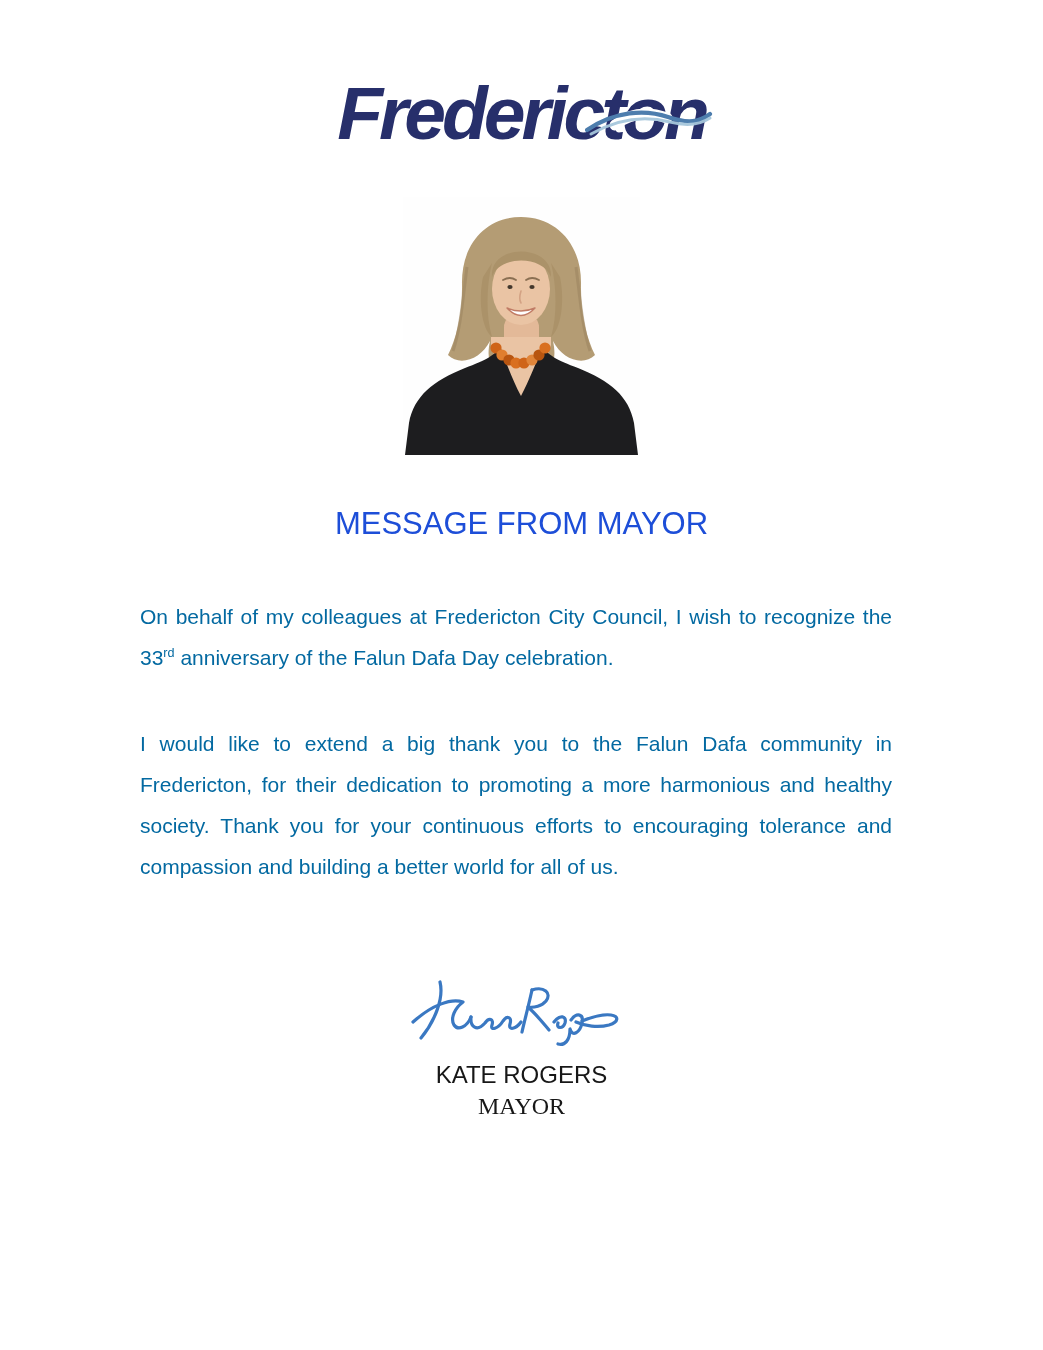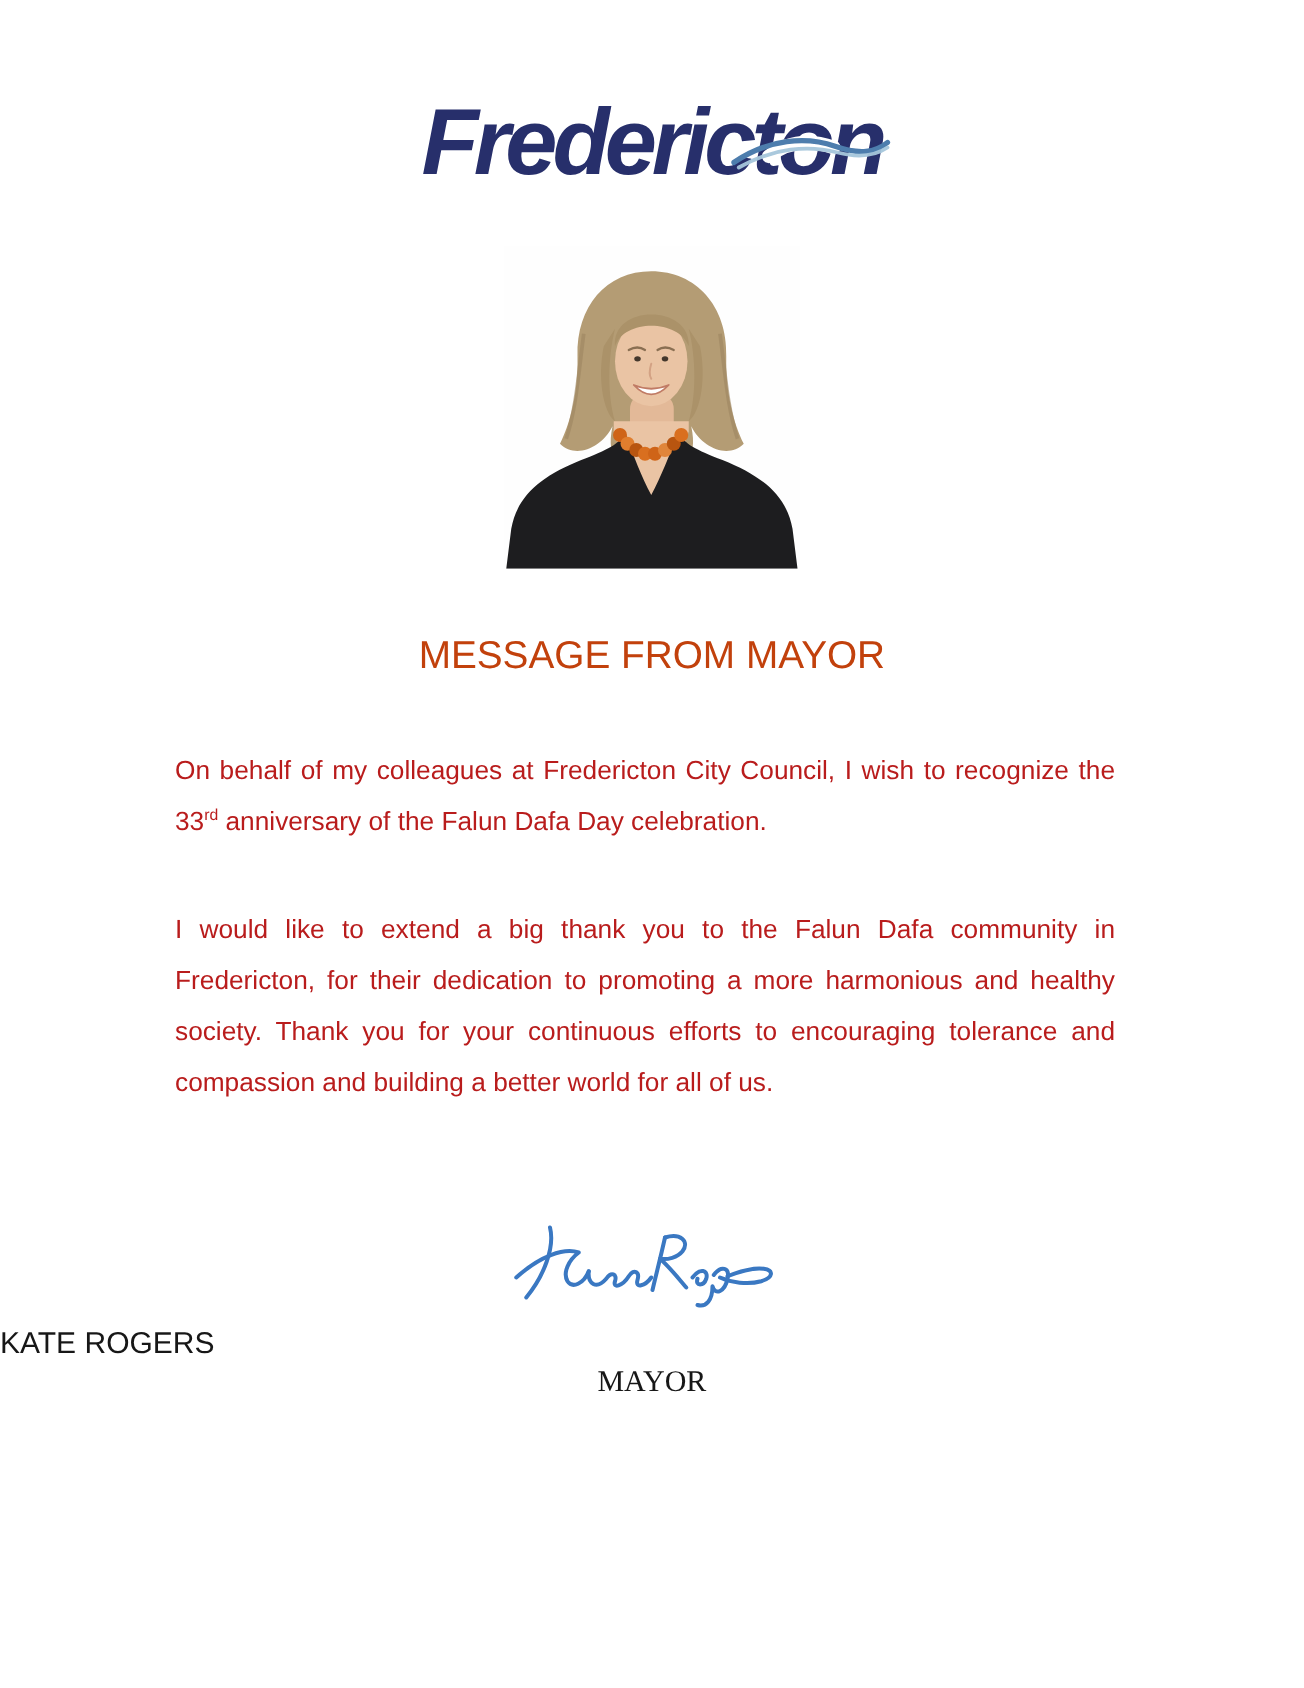--- a/index.html
+++ b/index.html
@@ -61,32 +61,32 @@
   
   .heading {
     position: absolute;
     top: 506px;
     left: 0;
     width: 100%;
     text-align: center;
     font-size: 31px;
     line-height: 36px;
     font-weight: 400;
-    color: #c2410c;
+    color: #1d4ed8;
   }
 
   
   .body-text {
     position: absolute;
     left: 140px;
     top: 596px;
     width: 752px;
     font-size: 21px;
     line-height: 41px;
-    color: #b91c1c;
+    color: #0369a1;
   }
   .body-text p {
     text-align: justify;
     text-align-last: left;
   }
   .body-text p + p { margin-top: 45px; }
   .body-text sup {
     font-size: 0.6em;
     vertical-align: super;
     line-height: 0;
@@ -99,20 +99,21 @@
     top: 976px;
     width: 218px;
     height: 74px;
   }
   .signature-img svg { display: block; width: 100%; height: 100%; }
   .sig-name {
     position: absolute;
     top: 1060px;
     left: 0;
     width: 100%;
+    text-align: center;
     font-size: 24px;
     line-height: 30px;
     color: #171717;
   }
   .sig-title {
     position: absolute;
     top: 1091px;
     left: 0;
     width: 100%;
     text-align: center;

